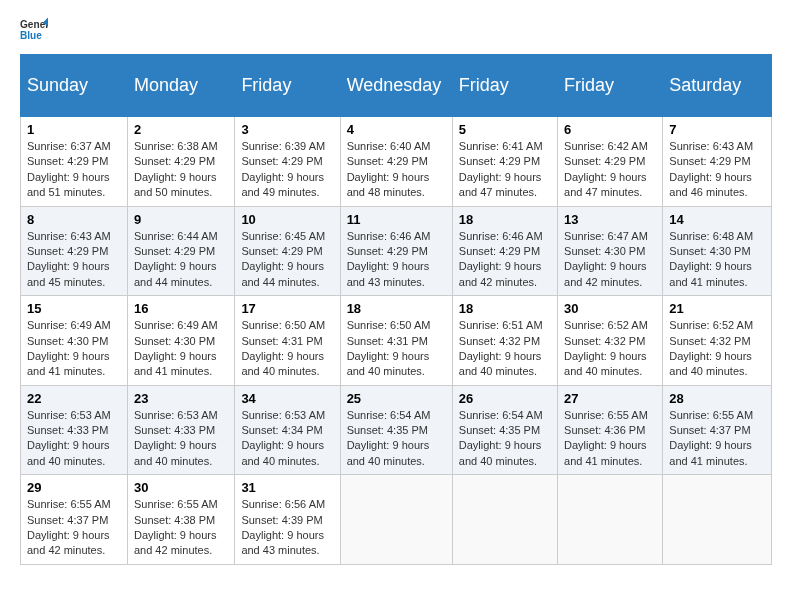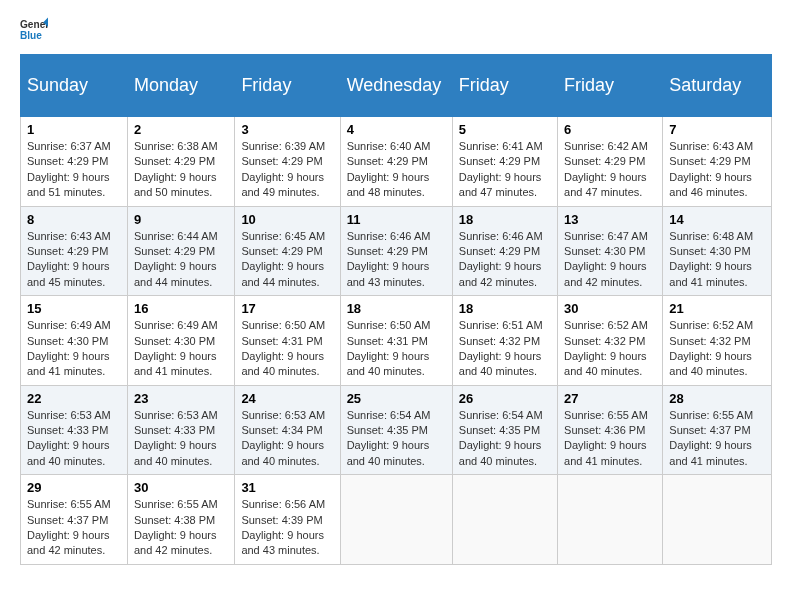--- a/index.html
+++ b/index.html
@@ -151,21 +151,21 @@
         <td><span class="day-num">30</span>
 <span class="day-info">Sunrise: 6:52 AM<br>Sunset: 4:32 PM<br>Daylight: 9 hours and 40 minutes.</span></td>
         <td><span class="day-num">21</span>
 <span class="day-info">Sunrise: 6:52 AM<br>Sunset: 4:32 PM<br>Daylight: 9 hours and 40 minutes.</span></td>
       </tr>
       <tr>
         <td><span class="day-num">22</span>
 <span class="day-info">Sunrise: 6:53 AM<br>Sunset: 4:33 PM<br>Daylight: 9 hours and 40 minutes.</span></td>
         <td><span class="day-num">23</span>
 <span class="day-info">Sunrise: 6:53 AM<br>Sunset: 4:33 PM<br>Daylight: 9 hours and 40 minutes.</span></td>
-        <td><span class="day-num">24</span>
+        <td><span class="day-num">34</span>
 <span class="day-info">Sunrise: 6:53 AM<br>Sunset: 4:34 PM<br>Daylight: 9 hours and 40 minutes.</span></td>
         <td><span class="day-num">25</span>
 <span class="day-info">Sunrise: 6:54 AM<br>Sunset: 4:35 PM<br>Daylight: 9 hours and 40 minutes.</span></td>
         <td><span class="day-num">26</span>
 <span class="day-info">Sunrise: 6:54 AM<br>Sunset: 4:35 PM<br>Daylight: 9 hours and 40 minutes.</span></td>
         <td><span class="day-num">27</span>
 <span class="day-info">Sunrise: 6:55 AM<br>Sunset: 4:36 PM<br>Daylight: 9 hours and 41 minutes.</span></td>
         <td><span class="day-num">28</span>
 <span class="day-info">Sunrise: 6:55 AM<br>Sunset: 4:37 PM<br>Daylight: 9 hours and 41 minutes.</span></td>
       </tr>

